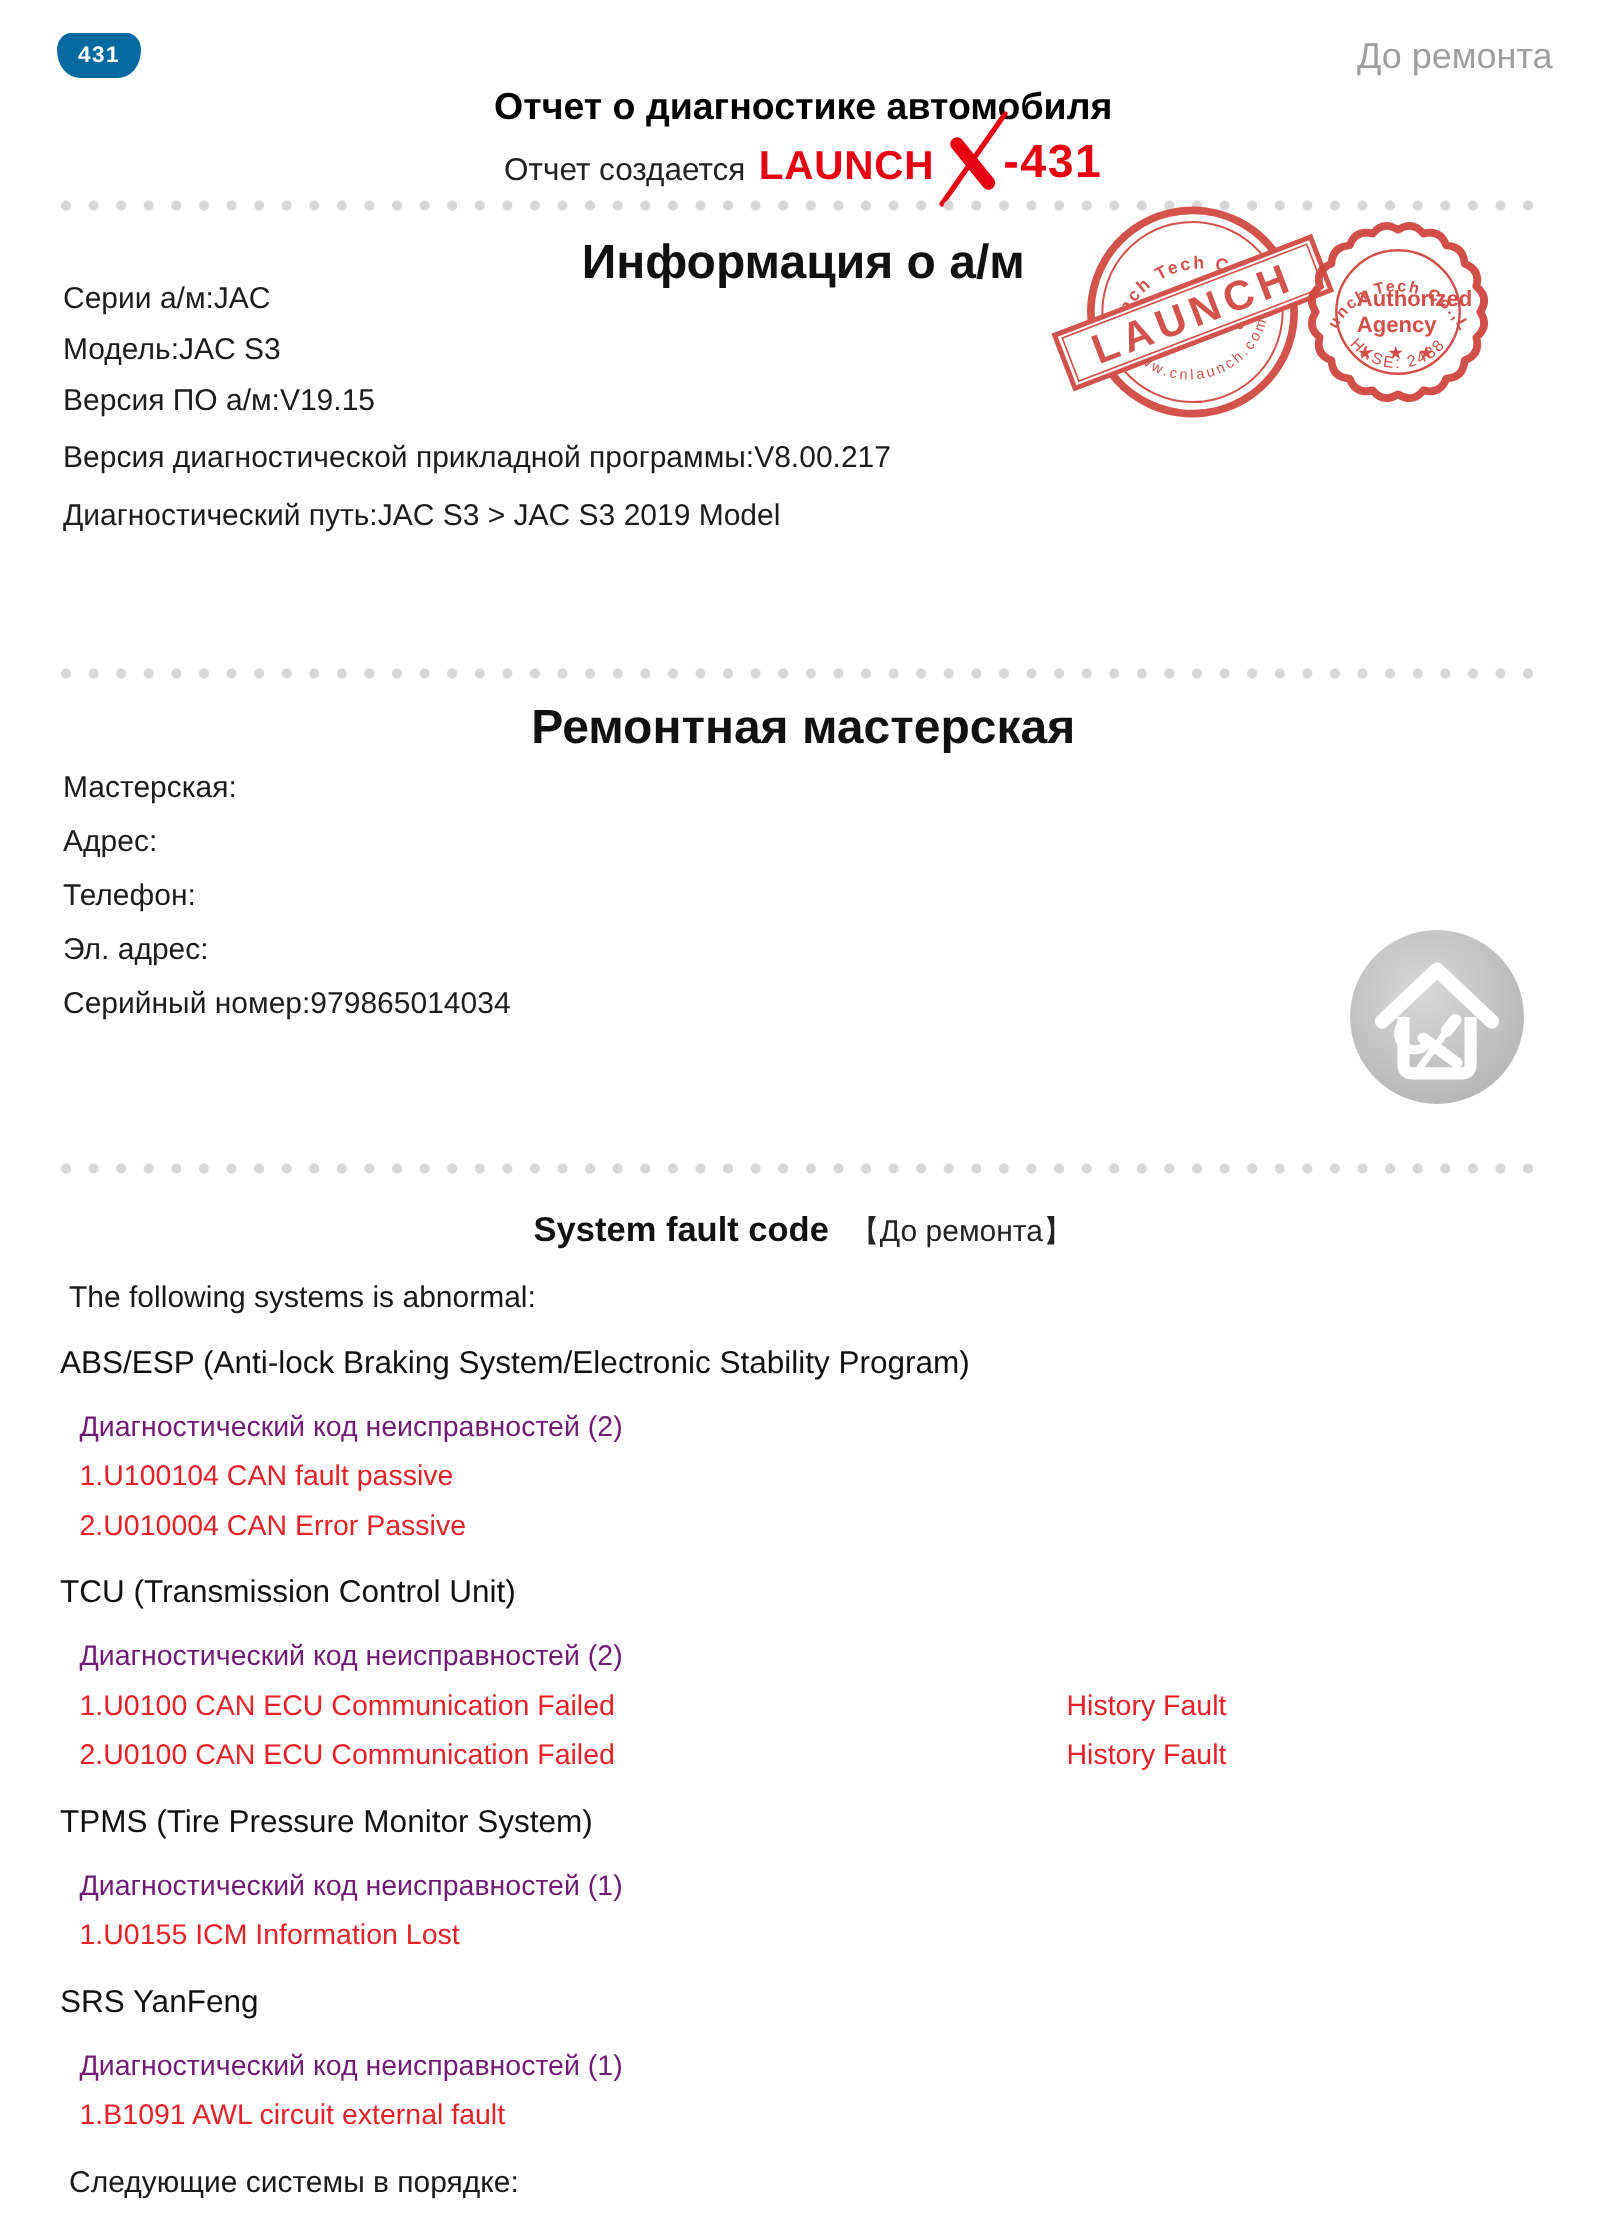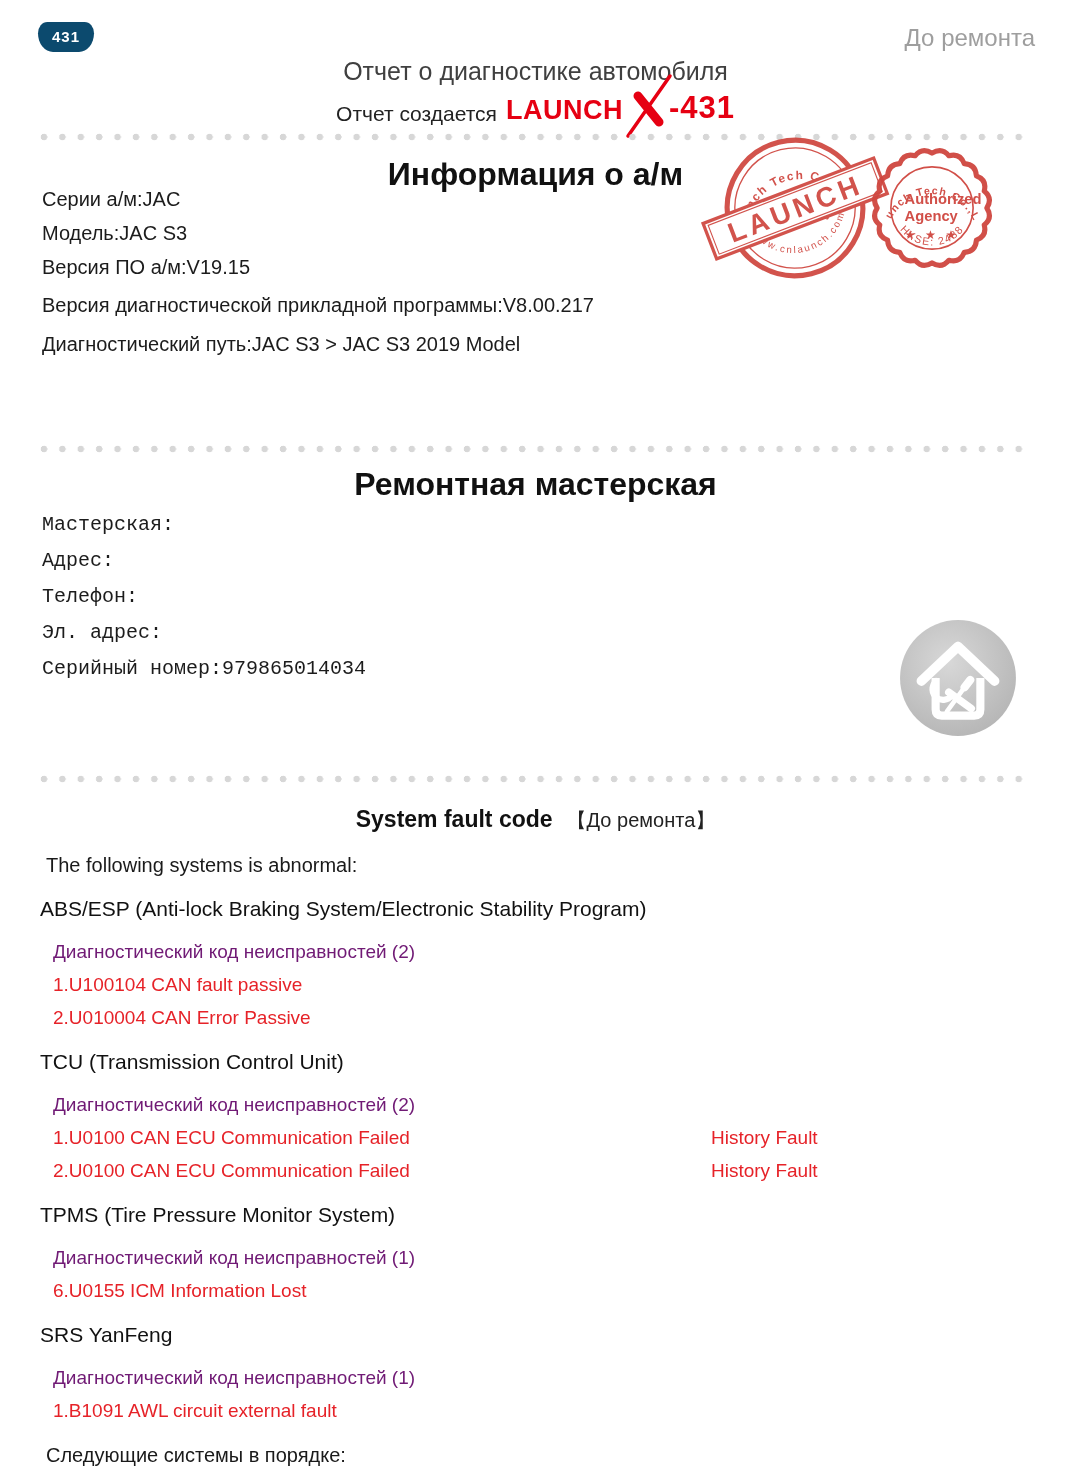--- a/index.html
+++ b/index.html
@@ -1,25 +1,25 @@
 <!DOCTYPE html>
 <html><head>
 <meta charset="utf-8">
 <style>
   html,body{margin:0;padding:0;background:#fff;}
   .page{position:relative;width:1071px;height:1478px;background:#fff;overflow:hidden;
         font-family:"Liberation Sans","DejaVu Sans",sans-serif;color:#1c1c1c;}
 
   
-  .badge431{position:absolute;left:38px;top:22px;width:56px;height:30px;background:#0c4a6e;
+  .badge431{position:absolute;left:38px;top:22px;width:56px;height:30px;background:#0369a1;
             color:#fff;font-size:15px;font-weight:bold;text-align:center;line-height:30px;
             letter-spacing:1px;border-radius:10px 10px 16px 16px / 12px 12px 20px 20px;}
   .status-top{position:absolute;right:36px;top:24px;font-size:24px;color:#9e9e9e;}
   .report-title{position:absolute;left:0;right:0;top:57px;text-align:center;
-                font-size:25px;font-weight:normal;color:#404040;}
+                font-size:25px;font-weight:bold;color:#000000;}
   .subtitle-row{position:absolute;left:0;right:0;top:90px;display:flex;justify-content:center;
                 align-items:flex-end;gap:9px;font-size:21px;color:#222;}
   .brand-word{font-size:27px;font-weight:bold;color:#e60012;letter-spacing:.5px;}
   .brand-x{display:inline-block;vertical-align:-6px;overflow:visible;}
   .brand-suffix{font-size:31px;font-weight:bold;color:#e60012;letter-spacing:1px;margin-left:-6px;}
 
   
   .dots{position:absolute;left:40px;right:40px;height:8px;background-repeat:repeat-x;
         background-image:radial-gradient(circle 3.4px at 4px 4px,#d7d7d7 3.1px,rgba(0,0,0,0) 3.6px);
         background-size:18.4px 8px;}
@@ -28,21 +28,21 @@
   .sec-title{position:absolute;left:0;right:0;text-align:center;font-size:32px;font-weight:bold;color:#111;}
   .sec1{top:156px}.sec2{top:466px}
   .sec3{top:806px;font-size:23px;}
   .sec3 .tag{font-weight:normal;font-size:20px;color:#222;margin-left:14px;}
 
   .info-block{position:absolute;left:42px;top:186px;font-size:20px;line-height:26px;}
   .info-block .ln{margin-bottom:8px;}
   .info-block .ln.g12{margin-bottom:12px;}
   .info-block .ln.g13{margin-bottom:13px;}
 
-  .shop-block{position:absolute;left:42px;top:512px;font-size:20px;line-height:26px;font-family:Liberation Mono, monospace;}
+  .shop-block{position:absolute;left:42px;top:512px;font-size:20px;line-height:26px;}
   .shop-block .ln{margin-bottom:10px;}
 
   .stamp-round{position:absolute;left:718px;top:128px;width:154px;height:160px;}
   .stamp-agency{position:absolute;left:866px;top:141px;width:132px;height:134px;}
   .tools-icon{position:absolute;left:897px;top:617px;width:122px;height:122px;}
 
   
   .fault-block{position:absolute;left:0;right:0;top:852px;line-height:26px;}
   .abn{margin-left:46px;font-size:20px;color:#1a1a1a;}
   .sys-name{margin:18px 0 0 40px;font-size:21px;color:#111;}
@@ -175,21 +175,21 @@
       <span>1.U0100 CAN ECU Communication Failed</span>
       <span class="hstatus">History Fault</span>
     </div>
     <div class="code-line">
       <span>2.U0100 CAN ECU Communication Failed</span>
       <span class="hstatus">History Fault</span>
     </div>
 
     <div class="sys-name">TPMS (Tire Pressure Monitor System)</div>
     <div class="dtc">Диагностический код неисправностей (1)</div>
-    <div class="code-line">6.U0155 ICM Information Lost</div>
+    <div class="code-line">1.U0155 ICM Information Lost</div>
 
     <div class="sys-name">SRS YanFeng</div>
     <div class="dtc">Диагностический код неисправностей (1)</div>
     <div class="code-line">1.B1091 AWL circuit external fault</div>
 
     <div class="ok-line">Следующие системы в порядке:</div>
   </div>
 
 </div>
 

